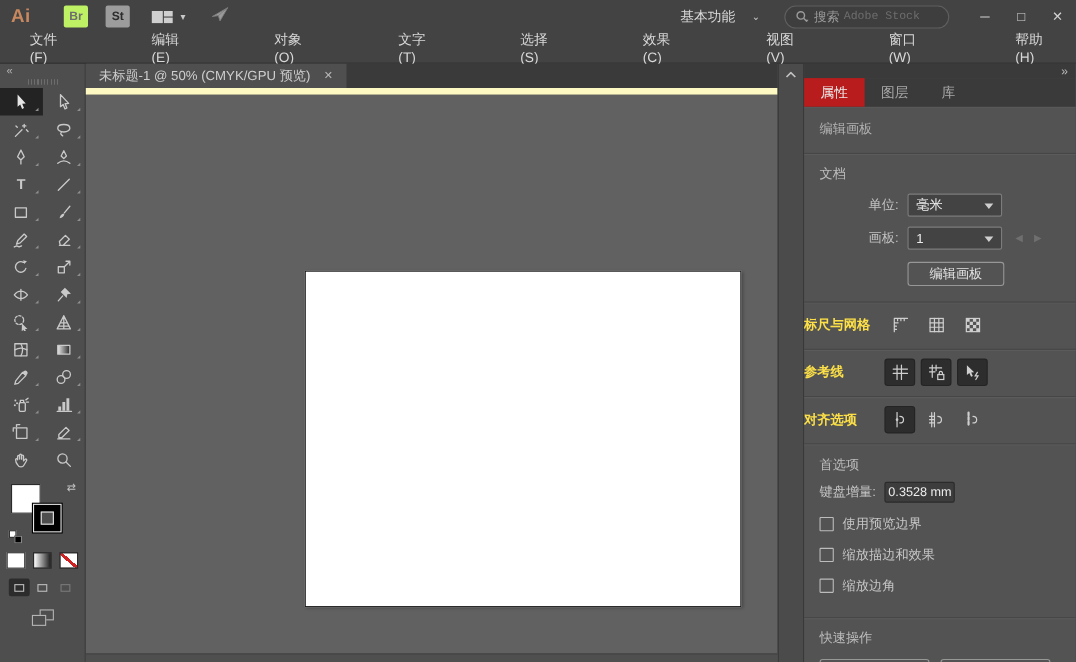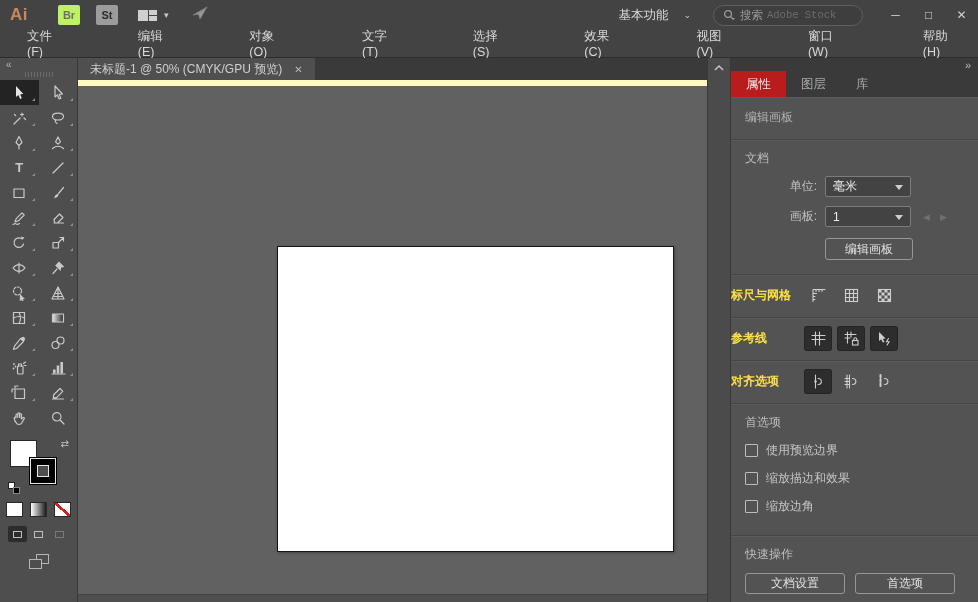--- a/index.html
+++ b/index.html
@@ -503,20 +503,24 @@
                 <svg viewBox="0 0 17 17">
                   <path d="M4.5 2 v2.6 M4.5 6.2 v2.6 M4.5 10.4 v2.6" stroke-width="2"></path>
                   <path d="M8.5 5.5 c4.5 0 4.5 6 0 6"></path>
                 </svg>
               </div>
           </div>
         </div>
 
         <div class="psec sec-pad">
           <div class="sec-head">首选项</div>
+          <div class="prow" style="margin-top:7px;">
+            <span>键盘增量:</span>
+            <div class="kinc-input">0.3528 mm</div>
+          </div>
           <div class="cbrow">
             <span class="cbox"></span>
             <span>使用预览边界</span>
           </div>
           <div class="cbrow">
             <span class="cbox"></span>
             <span>缩放描边和效果</span>
           </div>
           <div class="cbrow">
             <span class="cbox"></span>

